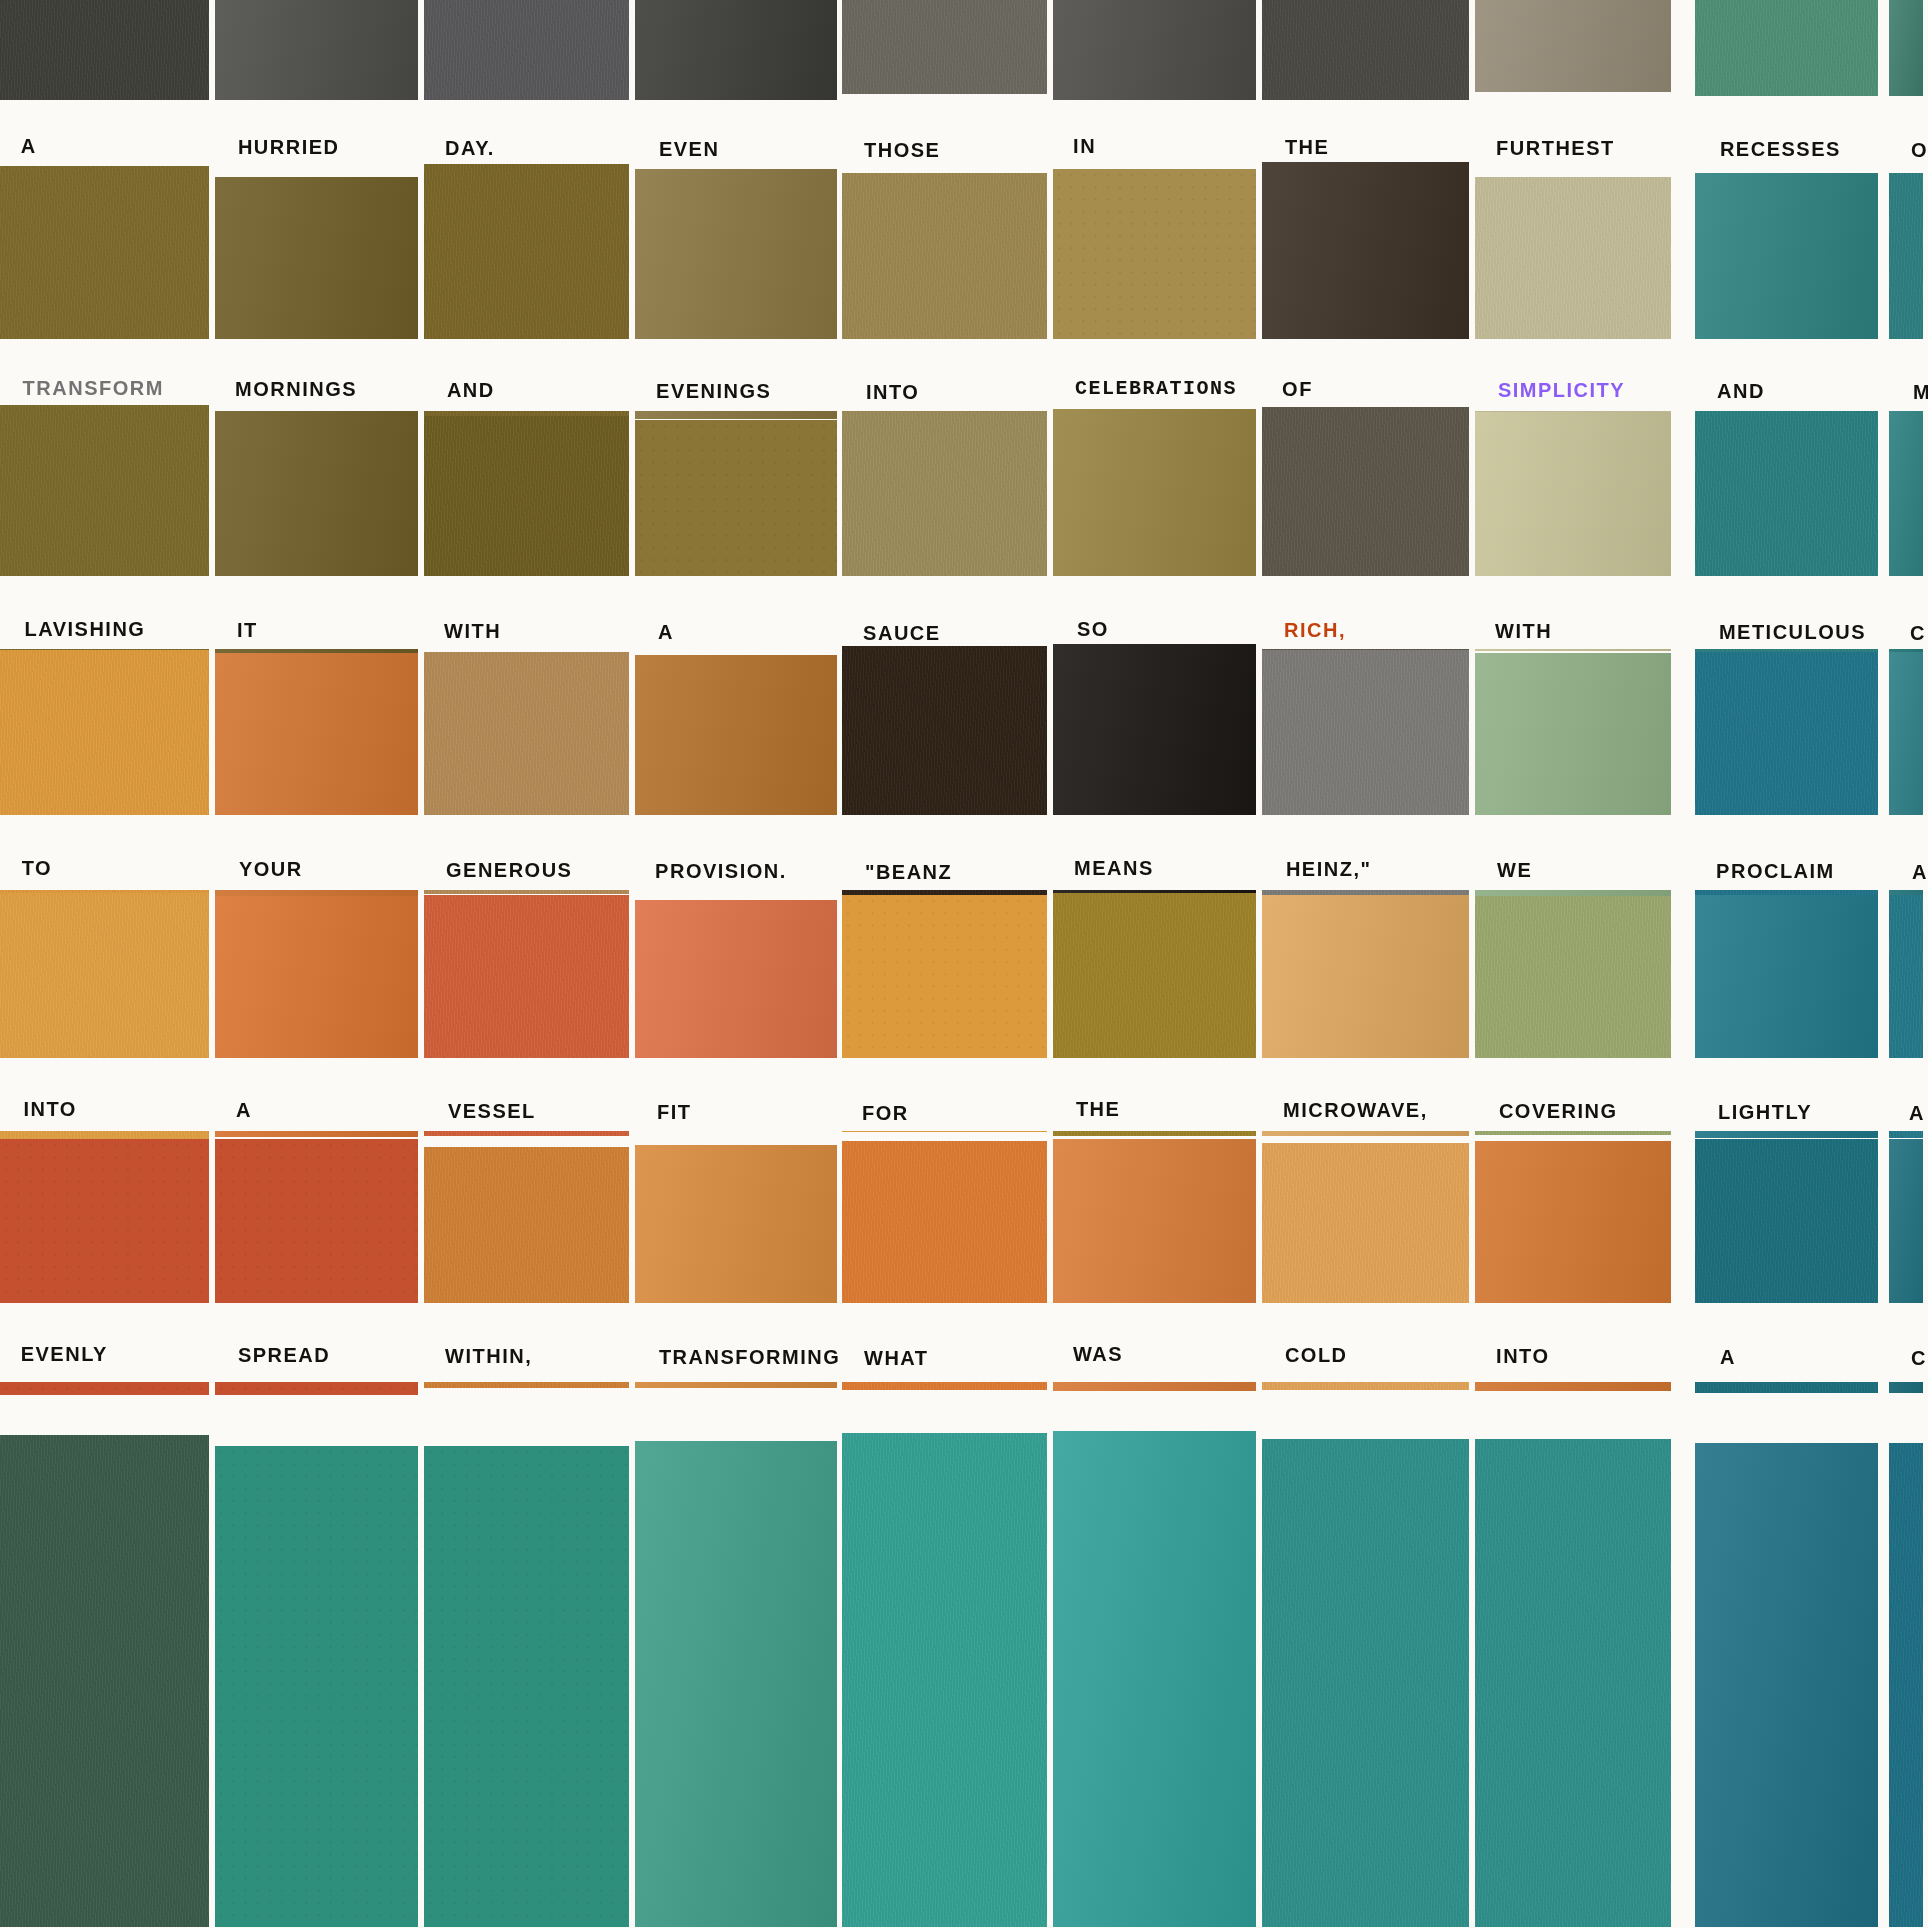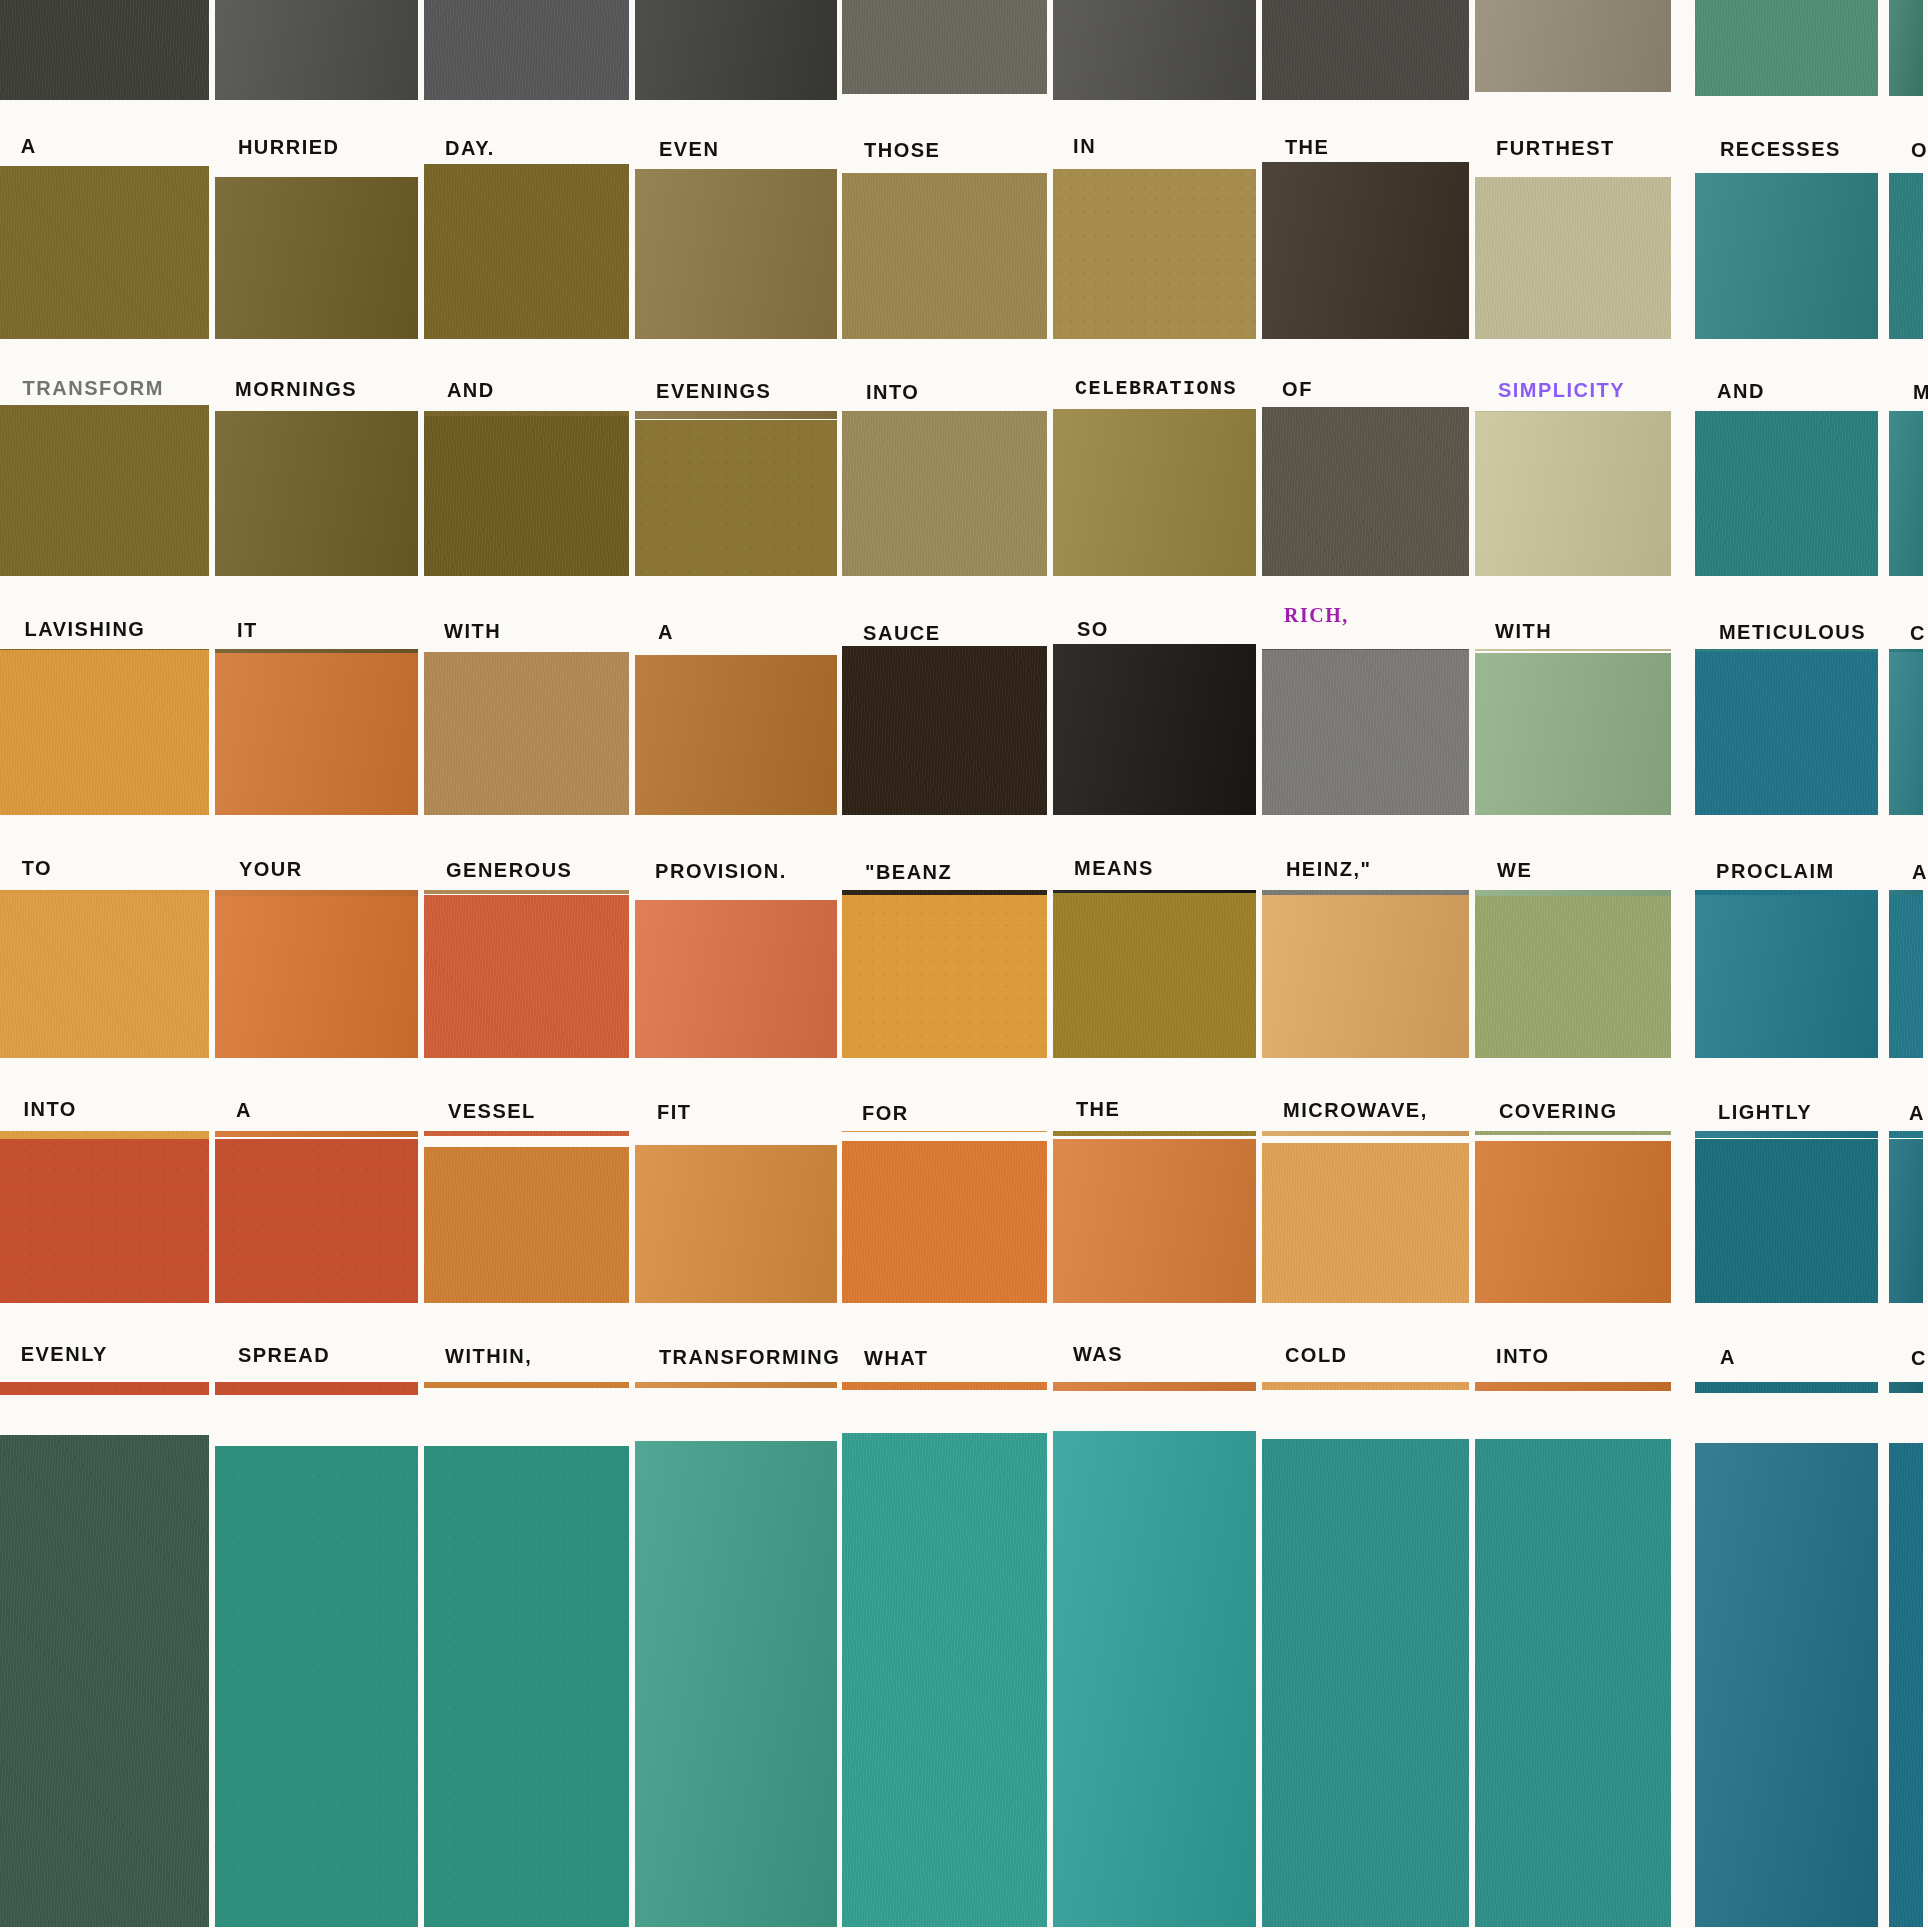--- a/index.html
+++ b/index.html
@@ -138,21 +138,21 @@
     <div class="chip shade" style="position: absolute; left: 1475px; width: 196px; top: 412px; height: 239px; background: rgb(201, 196, 152);"></div>
     <div class="chip fiber" style="position: absolute; left: 1695px; width: 183px; top: 411px; height: 243px; background: rgb(42, 127, 128);"></div>
     <div class="chip shade" style="position: absolute; left: 1889px; width: 34px; top: 411px; height: 243px; background: rgb(42, 127, 128);"></div>
     <div class="caption-band" style="top: 576px; height: 73px; background: rgb(251, 250, 247);"></div>
     <div class="caption" style="left: 22.6px; top: 620px; color: rgb(20, 18, 15); transform: translate(1.9px, -1.9px);">LAVISHING</div>
     <div class="caption" style="left: 237px; top: 620px; color: rgb(20, 18, 15); transform: translate(0px, -0.9px);">IT</div>
     <div class="caption" style="left: 446px; top: 620px; color: rgb(20, 18, 15); transform: translate(-1.9px, 0px);">WITH</div>
     <div class="caption" style="left: 657px; top: 620px; color: rgb(20, 18, 15); transform: translate(0.9px, 0.9px);">A</div>
     <div class="caption" style="left: 864px; top: 620px; color: rgb(20, 18, 15); transform: translate(-0.9px, 1.9px);">SAUCE</div>
     <div class="caption" style="left: 1075px; top: 620px; color: rgb(20, 18, 15); transform: translate(1.9px, -1.9px);">SO</div>
-    <div class="caption" style="left: 1284px; top: 605px; color: #a21caf; transform: translate(0px, -0.9px); font-family: Liberation Serif, serif;">RICH,</div>
+    <div class="caption" style="left: 1284px; top: 620px; color: #c2410c; transform: translate(0px, -0.9px);">RICH,</div>
     <div class="caption" style="left: 1497px; top: 620px; color: rgb(20, 18, 15); transform: translate(-1.9px, 0px);">WITH</div>
     <div class="caption" style="left: 1718px; top: 620px; color: rgb(20, 18, 15); transform: translate(0.9px, 0.9px);">METICULOUS</div>
     <div class="caption" style="left: 1911px; top: 620px; color: rgb(20, 18, 15); transform: translate(-0.9px, 1.9px);">C</div>
     <div class="chip fiber" style="position: absolute; left: 0px; width: 209px; top: 650px; height: 250px; background: rgb(221, 154, 60);"></div>
     <div class="chip shade" style="position: absolute; left: 215px; width: 203px; top: 653px; height: 244px; background: rgb(211, 116, 48);"></div>
     <div class="chip fiber" style="position: absolute; left: 424px; width: 205px; top: 652px; height: 242px; background: rgb(178, 138, 86);"></div>
     <div class="chip shade" style="position: absolute; left: 635px; width: 202px; top: 655px; height: 234px; background: rgb(179, 112, 42);"></div>
     <div class="chip fiber" style="position: absolute; left: 842px; width: 205px; top: 646px; height: 257px; background: rgb(47, 35, 24);"></div>
     <div class="chip shade" style="position: absolute; left: 1053px; width: 203px; top: 644px; height: 259px; background: rgb(25, 22, 19);"></div>
     <div class="chip fiber" style="position: absolute; left: 1262px; width: 207px; top: 650px; height: 250px; background: rgb(124, 123, 119);"></div>

